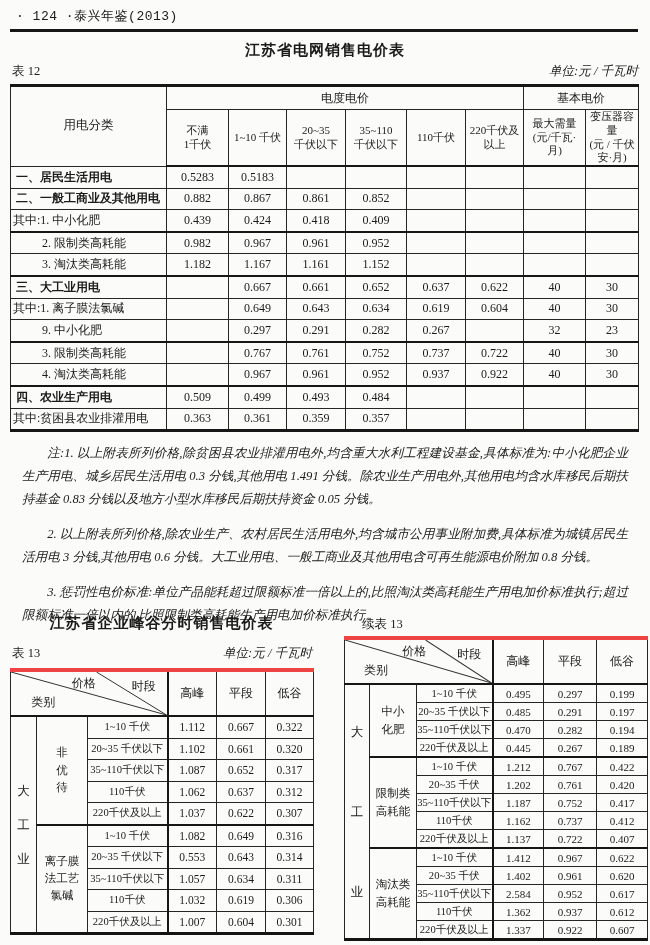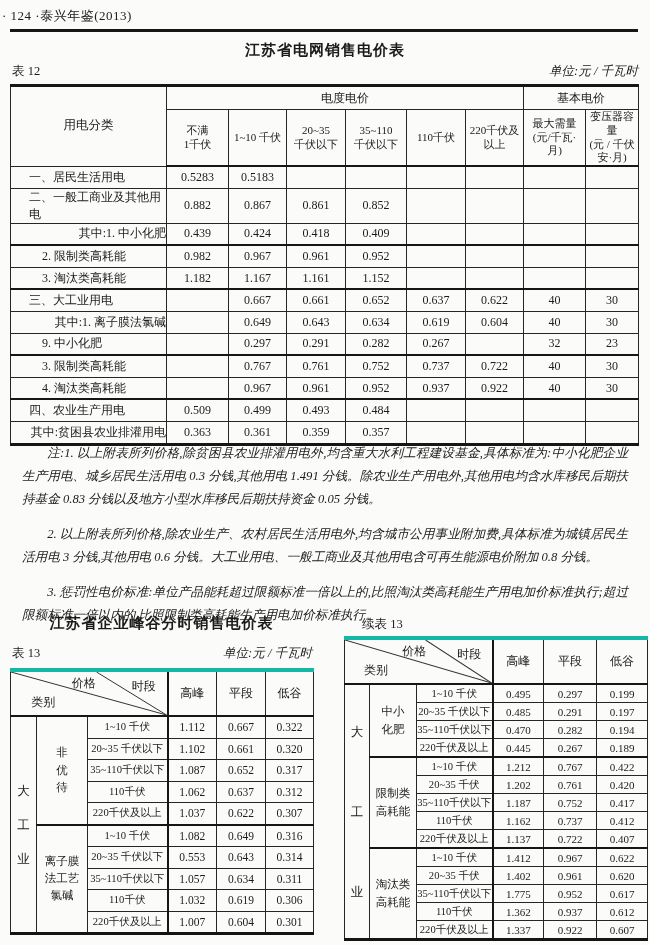--- a/index.html
+++ b/index.html
@@ -3,56 +3,56 @@
 <meta charset="utf-8">
 <style>
   html,body{margin:0;padding:0;}
   body{
     width:650px;height:945px;background:#fbfbf9;color:#1b1b1b;
     font-family:"Liberation Serif","DejaVu Serif",serif;
     position:relative;overflow:hidden;
   }
   .abs{position:absolute;}
   
-  .page-header{left:2px;top:7px;font-size:13px;letter-spacing:.5px;}
+  .page-header{left:16px;top:7px;font-size:13px;letter-spacing:.5px;font-family:Liberation Mono, monospace;}
   .page-rule{left:10px;top:29px;width:628px;height:3px;background:#161616;}
   
   .t12-title{left:0;top:41px;width:650px;text-align:center;font-weight:bold;font-size:15px;
              font-family:"Liberation Sans","DejaVu Sans",sans-serif;letter-spacing:1px;}
   .tag{font-size:12.5px;text-align:center;}
   .unit{font-size:12.5px;font-style:italic;}
   .t12-tag{left:12px;top:63px;}
   .t12-unit{left:338px;top:63px;width:300px;text-align:right;}
   
   table{border-collapse:collapse;table-layout:fixed;}
   .t12{left:10px;top:84px;width:628px;border-top:3px solid #161616;border-bottom:3px solid #161616;}
   .t12 th,.t12 td{border:1px solid #262626;padding:0;font-weight:normal;}
   .t12 thead th{font-size:12px;text-align:center;vertical-align:middle;line-height:1.25;}
   .t12 .grp-row th{height:22px;}
   .t12 .sub-row th{height:50px;font-size:11px;white-space:pre-line;}
   .t12 .sub-row th{border-bottom:2px solid #161616;}
   .t12 .cat-hd{font-size:12.5px;}
   .t12 tbody td{height:20.6px;font-size:12px;text-align:center;vertical-align:middle;}
   .t12 td.lbl{text-align:left;font-size:12px;}
-  .t12 td.ind0{padding-left:18px;}
-  .t12 td.ind1{padding-left:13px;text-align:right;}
+  .t12 td.ind0{padding-left:5px;font-weight:bold;}
+  .t12 td.ind1{padding-left:2px;}
   .t12 td.ind2{padding-left:31px;}
   .t12 tr.thick td{border-bottom:2px solid #161616;}
   
   .notes{left:10px;top:430px;width:630px;font-size:12.6px;line-height:23px;
          font-style:italic;text-align:justify;}
   .notes p{margin:12px;text-indent:2em;}
   
   .s2-title{left:10px;top:614px;width:303px;text-align:center;font-weight:bold;font-size:15px;
             font-family:"Liberation Sans","DejaVu Sans",sans-serif;letter-spacing:1px;}
   .t13b-tag{left:346px;top:616px;margin-left:16px;}
   .t13-tag{left:12px;top:645px;}
   .t13-unit{left:10px;top:645px;width:302px;text-align:right;}
   
-  .t13{width:303px;border-top:4px solid #14b8a6;border-bottom:3px solid #141414;}
+  .t13{width:303px;border-top:4px solid #ef4444;border-bottom:3px solid #141414;}
   .t13l{left:10px;top:668px;}
   .t13r{left:344px;top:636px;}
   .t13 th,.t13 td{border:1px solid #262626;padding:0;font-weight:normal;}
   .t13 thead th{height:43px;font-size:12px;text-align:center;vertical-align:middle;
                 border-bottom:2px solid #161616;}
   .t13 tbody td{text-align:center;vertical-align:middle;font-size:11.5px;}
   .t13l tbody td{height:20.5px;}
   .t13r tbody td{height:17px;font-size:11px;}
   .t13 td.volt{font-size:10.6px;white-space:nowrap;overflow:visible;}
   .t13 td.glabel{white-space:pre-line;font-size:11.5px;line-height:1.5;}
@@ -459,21 +459,21 @@
         <td>0.622</td>
       </tr>
       <tr>
         <td class="volt">20~35 千伏</td>
         <td class="first-num">1.402</td>
         <td>0.961</td>
         <td>0.620</td>
       </tr>
       <tr>
         <td class="volt">35~110千伏以下</td>
-        <td class="first-num">1.775</td>
+        <td class="first-num">2.584</td>
         <td>0.952</td>
         <td>0.617</td>
       </tr>
       <tr>
         <td class="volt">110千伏</td>
         <td class="first-num">1.362</td>
         <td>0.937</td>
         <td>0.612</td>
       </tr>
       <tr>

